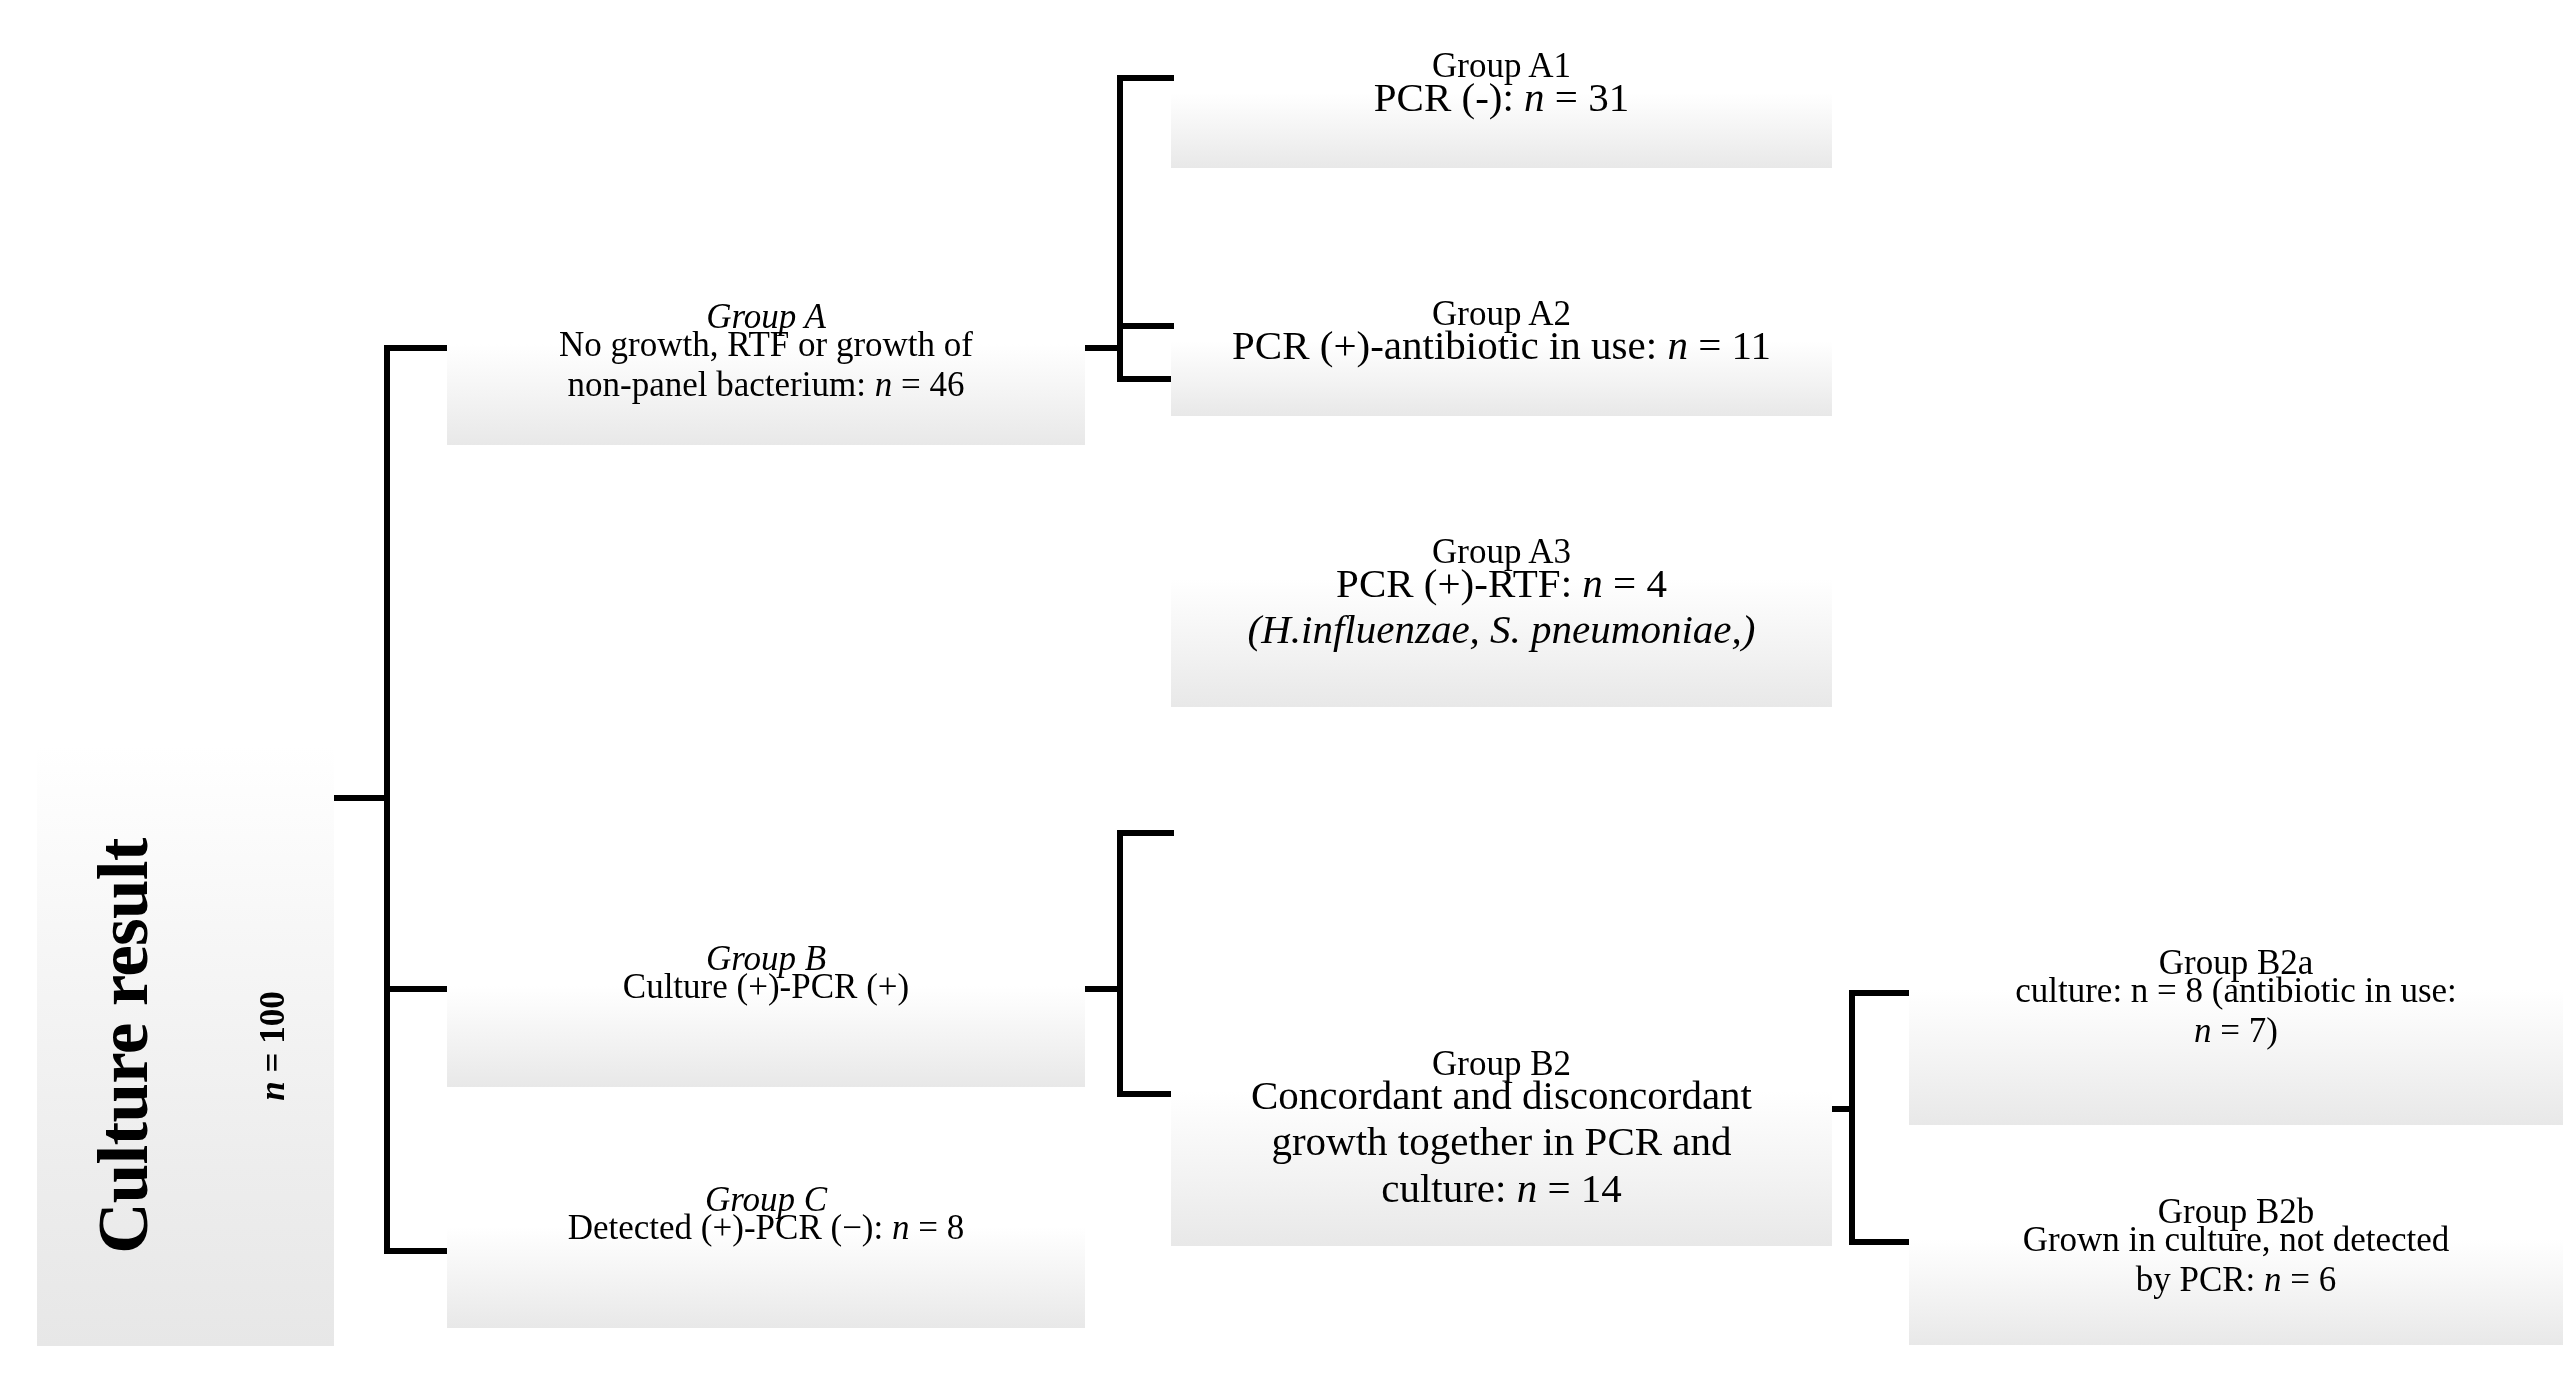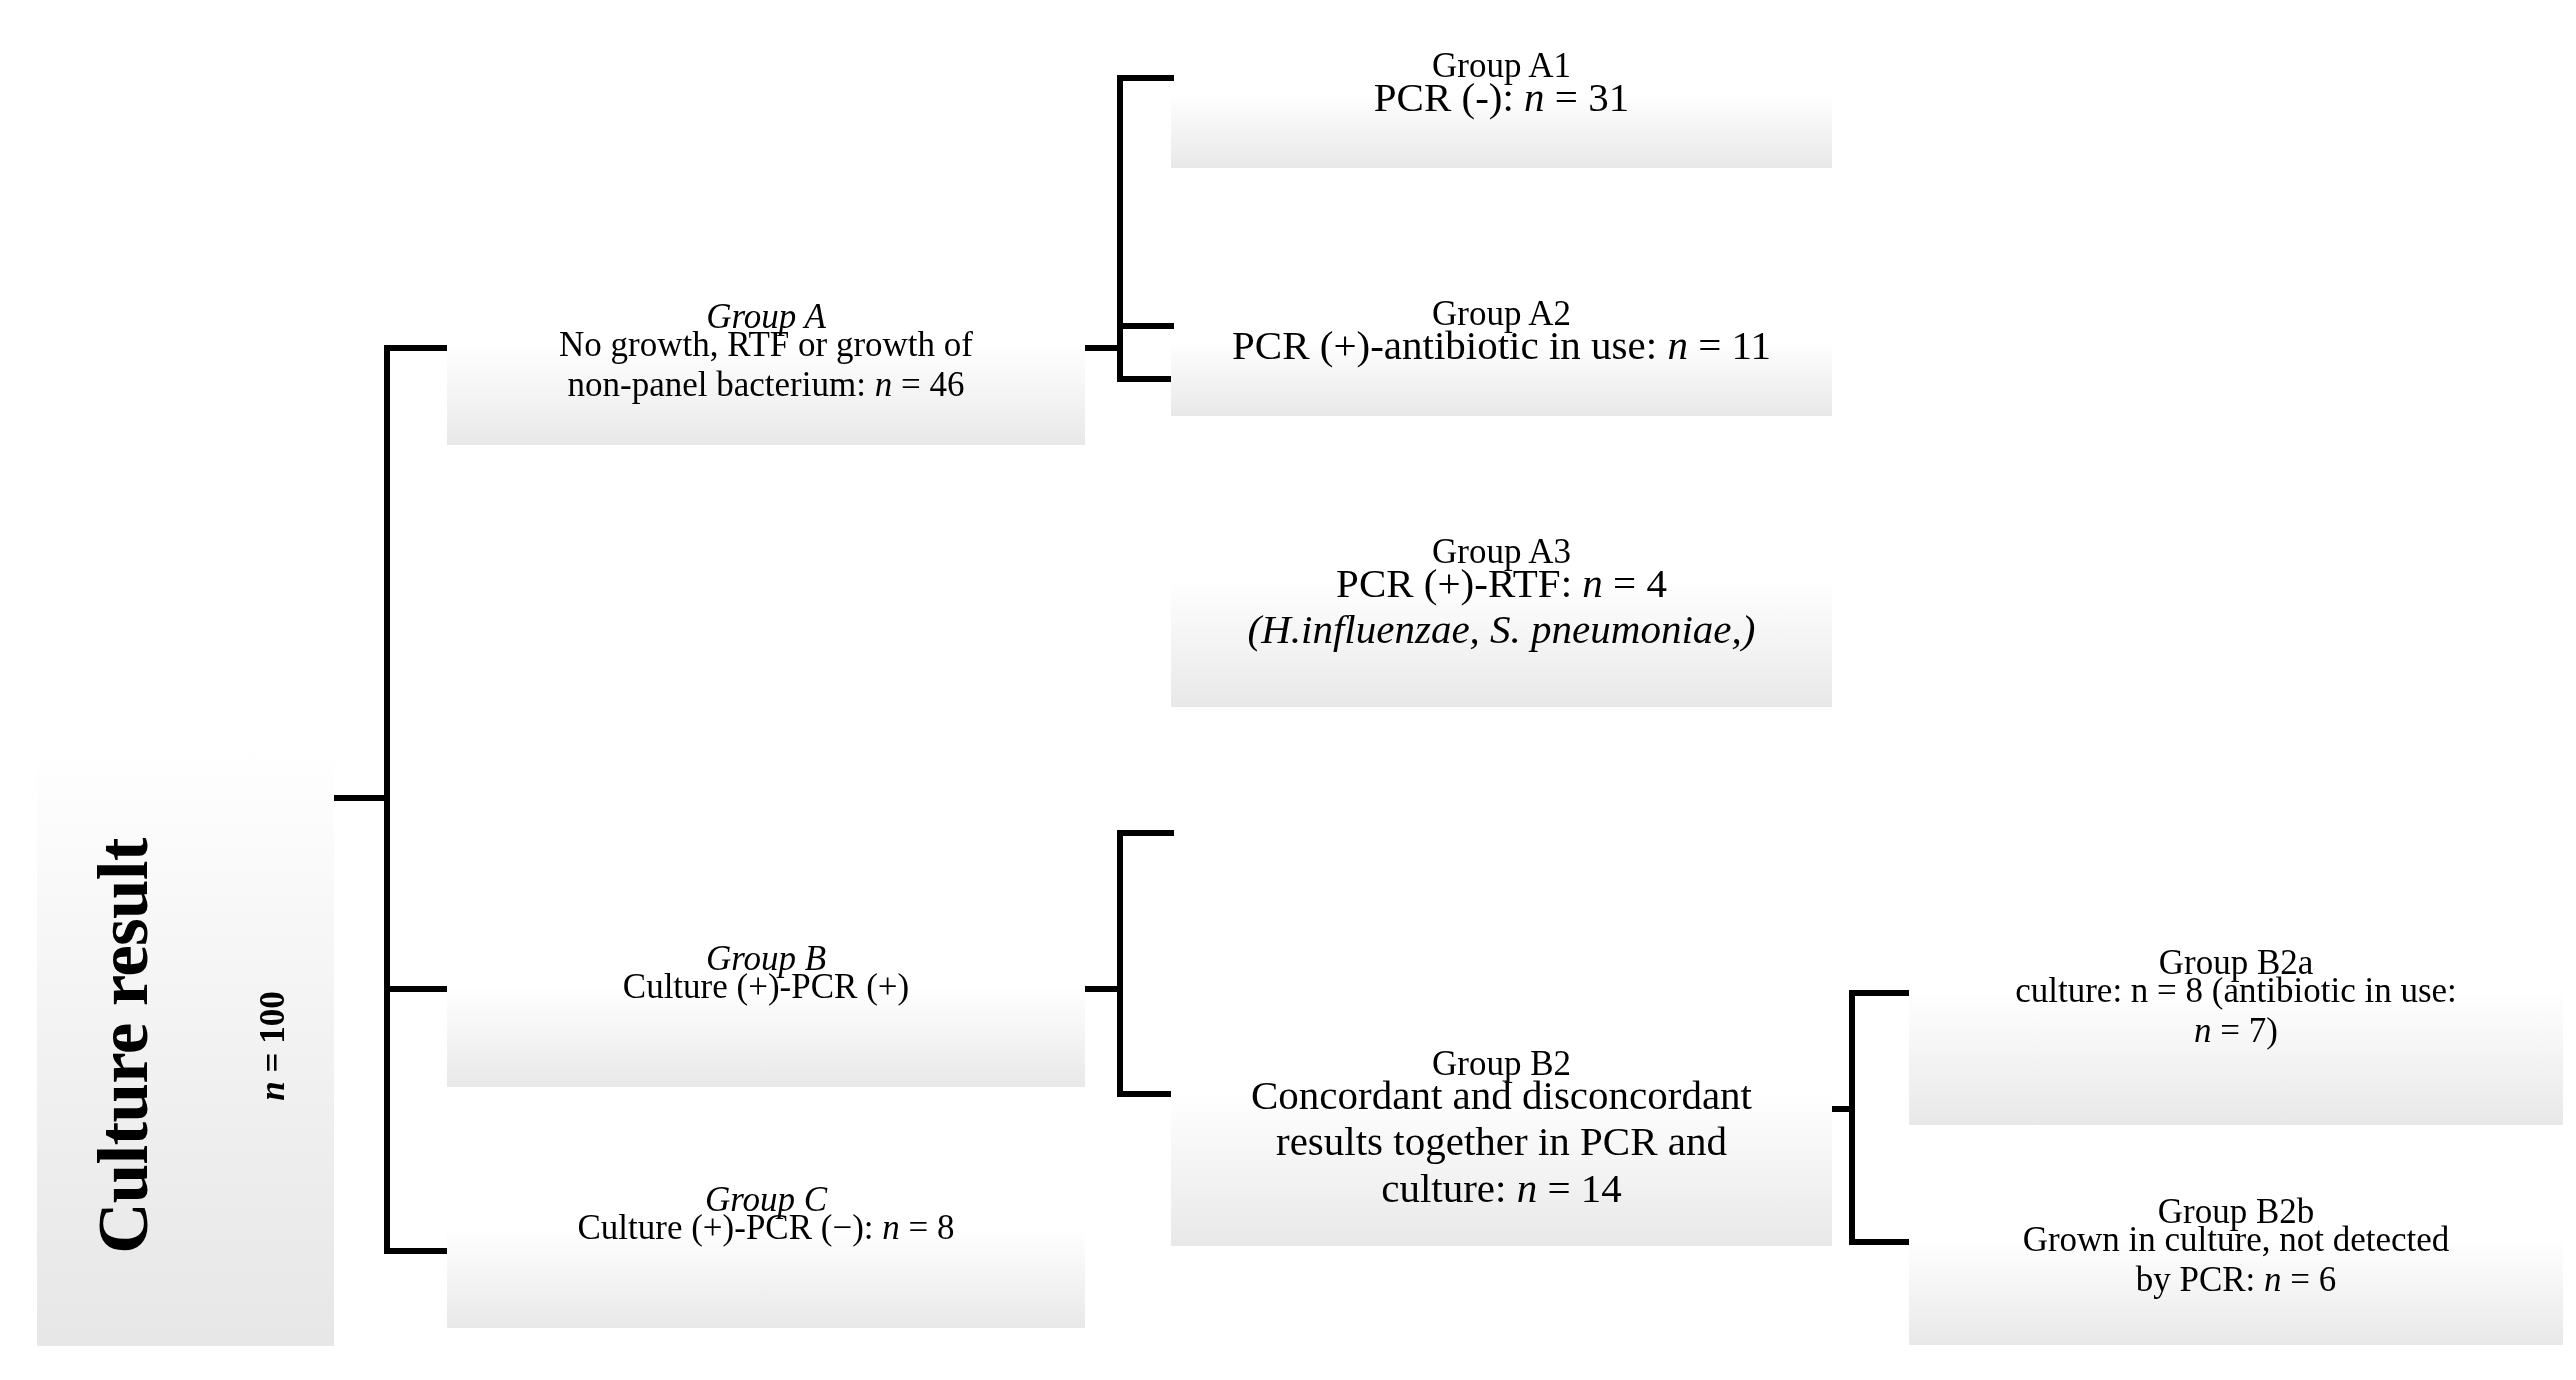--- a/index.html
+++ b/index.html
@@ -138,21 +138,21 @@
   <div class="hline" style="left:1085px;top:986px;width:37px;"></div>
   <div class="vline" style="left:1117px;top:830px;height:267px;"></div>
   <div class="hline" style="left:1117px;top:830px;width:57px;"></div>
   <div class="hline" style="left:1117px;top:1091px;width:57px;"></div>
 
 
   <div class="node" id="node-b2" style="left:1171px;top:1091px;width:661px;height:155px;">
     <div class="title t-lvl2" style="top:-61px;">Group B2</div>
     <div class="body b-lvl2" style="top:-19px;">
       <div>Concordant and disconcordant</div>
-      <div>results together in PCR and</div>
+      <div>growth together in PCR and</div>
       <div><span>culture: </span><i>n</i><span> = 14</span></div>
     </div>
   </div>
 
   <div class="hline" style="left:1832px;top:1106px;width:19px;"></div>
   <div class="vline" style="left:1849px;top:990px;height:255px;"></div>
   <div class="hline" style="left:1849px;top:990px;width:63px;"></div>
   <div class="hline" style="left:1849px;top:1239px;width:63px;"></div>
 
   <div class="node" id="node-b2a" style="left:1909px;top:990px;width:654px;height:135px;">
@@ -167,18 +167,18 @@
     <div class="title t-lvl3" style="top:-61px;">Group B2b</div>
     <div class="body b-lvl3" style="top:-19px;">
       <div>Grown in culture, not detected</div>
       <div><span>by PCR: </span><i>n</i><span> = 6</span></div>
     </div>
   </div>
 
   <div class="node" id="node-c" style="left:447px;top:1227px;width:638px;height:101px;">
     <div class="title t-lvl1" style="top:-61px;">Group C</div>
     <div class="body b-lvl1" style="top:-19px;">
-      <div><span>Culture (+)-PCR (−): </span><i>n</i><span> =  8</span></div>
+      <div><span>Detected (+)-PCR (−): </span><i>n</i><span> =  8</span></div>
     </div>
   </div>
 
 </div>
 
 
 </body></html>

